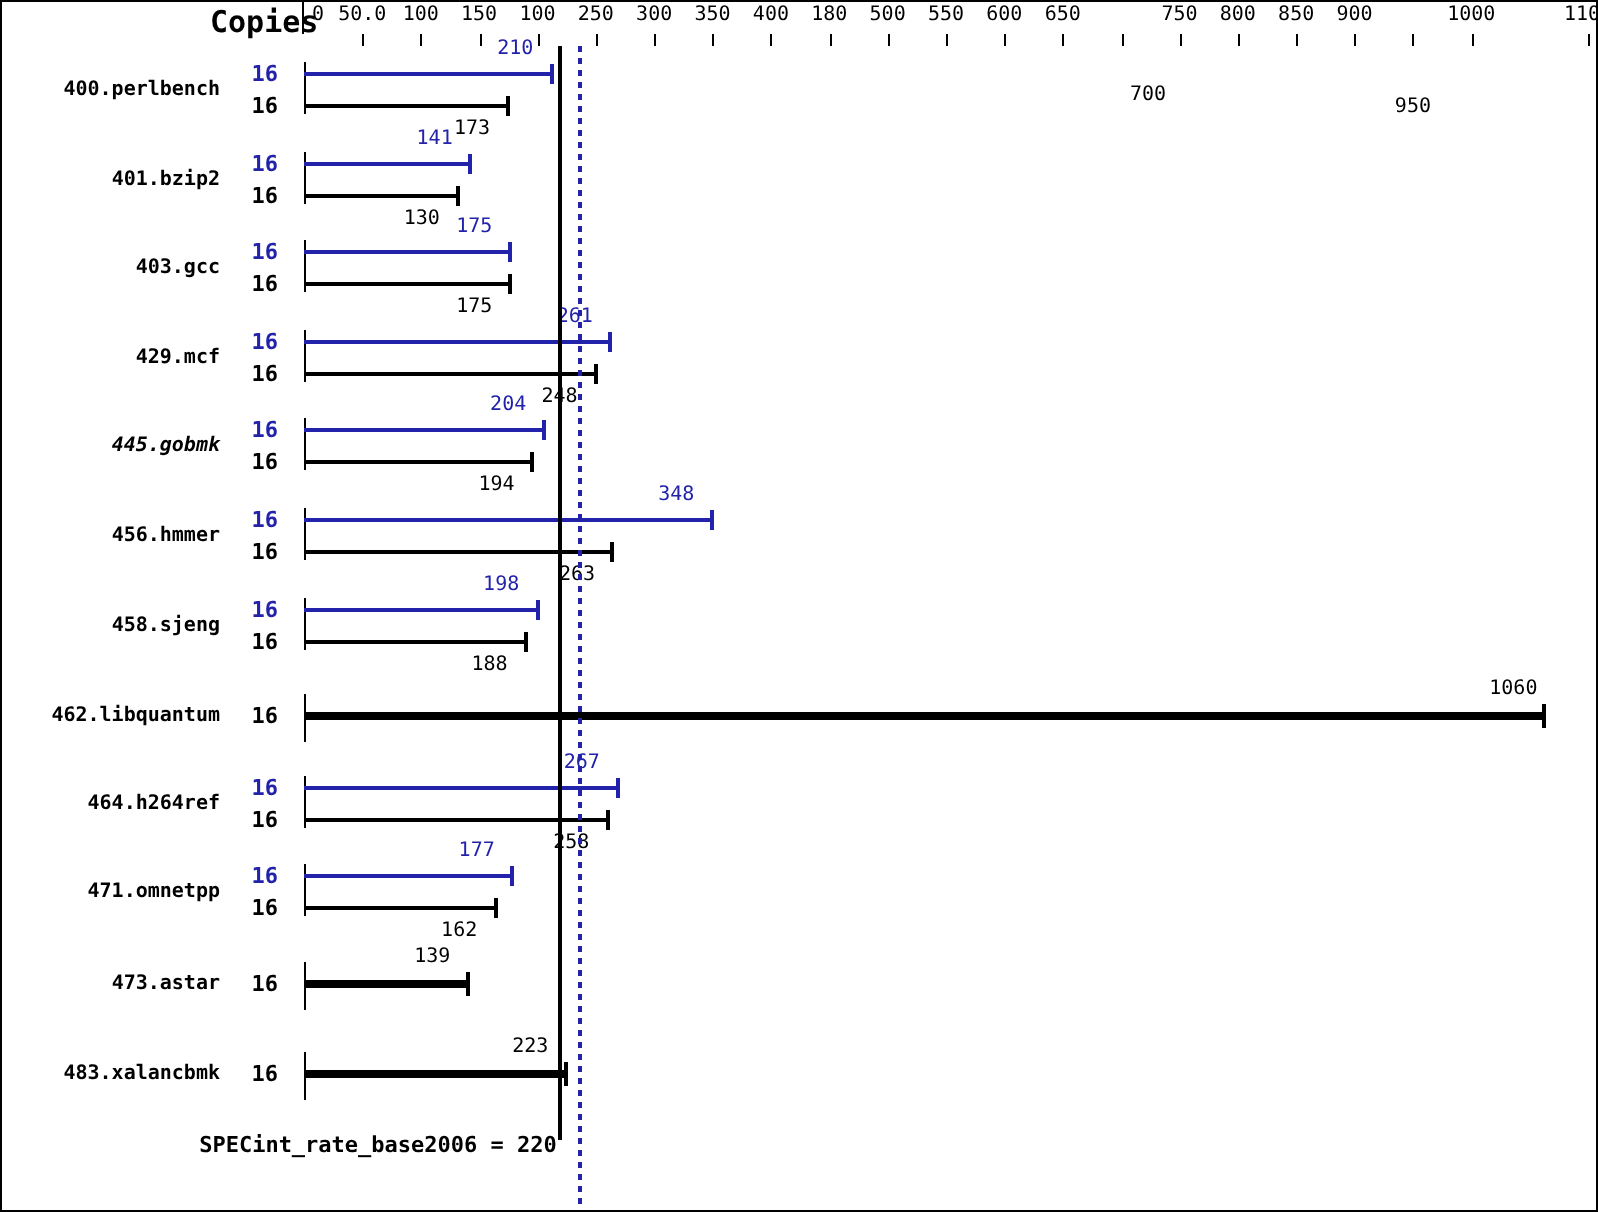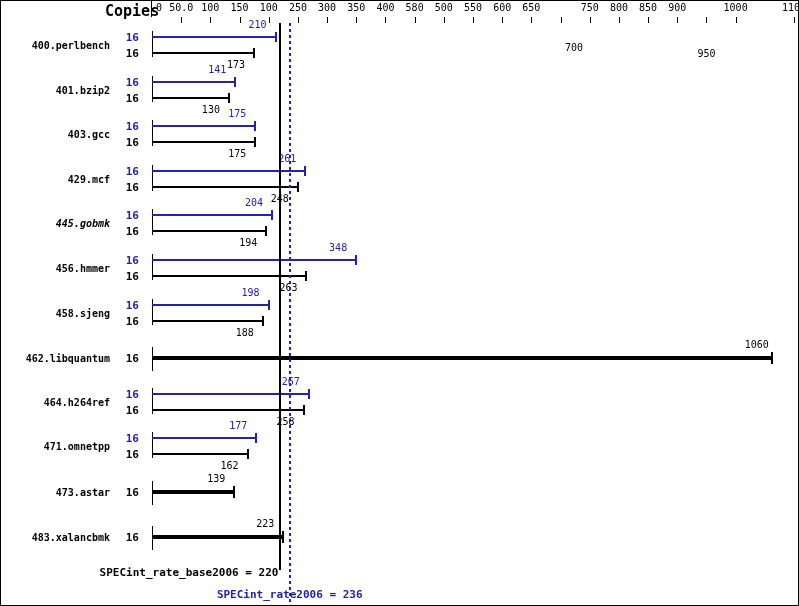--- a/index.html
+++ b/index.html
@@ -145,21 +145,21 @@
       <div class="tick-label" style="left: 267.727px;">100</div>
       <div class="tick-mark" style="left: 267.727px; top: 16px; height: 6px;"></div>
       <div class="tick-label" style="left: 296.909px;">250</div>
       <div class="tick-mark" style="left: 296.909px; top: 16px; height: 6px;"></div>
       <div class="tick-label" style="left: 326.091px;">300</div>
       <div class="tick-mark" style="left: 326.091px; top: 16px; height: 6px;"></div>
       <div class="tick-label" style="left: 355.273px;">350</div>
       <div class="tick-mark" style="left: 355.273px; top: 16px; height: 6px;"></div>
       <div class="tick-label" style="left: 384.455px;">400</div>
       <div class="tick-mark" style="left: 384.455px; top: 16px; height: 6px;"></div>
-      <div class="tick-label" style="left: 413.636px;">580</div>
+      <div class="tick-label" style="left: 413.636px;">180</div>
       <div class="tick-mark" style="left: 413.636px; top: 16px; height: 6px;"></div>
       <div class="tick-label" style="left: 442.818px;">500</div>
       <div class="tick-mark" style="left: 442.818px; top: 16px; height: 6px;"></div>
       <div class="tick-label" style="left: 472px;">550</div>
       <div class="tick-mark" style="left: 472px; top: 16px; height: 6px;"></div>
       <div class="tick-label" style="left: 501.182px;">600</div>
       <div class="tick-mark" style="left: 501.182px; top: 16px; height: 6px;"></div>
       <div class="tick-label" style="left: 530.364px;">650</div>
       <div class="tick-mark" style="left: 530.364px; top: 16px; height: 6px;"></div>
       <div class="tick-label" style="left: 573px; margin-top: 40px;">700</div>
@@ -289,15 +289,14 @@
       <div class="cap base" style="left: 281.151px; top: 529.6px; height: 12px;"></div>
       <div class="val-label base" style="left: 255.151px; top: 516.6px;">223</div>
     </div>
 
   <div id="copies-header" style="left: 104px; top: 1px;">Copies</div>
 
   <div id="base-line" style="left: 278.4px; top: 22px; height: 547.2px;"></div>
   <div id="peak-line" style="left: 287.738px; top: 22px; height: 579.2px;"></div>
 
   <div id="base-summary" style="left: 95px; top: 565.2px; width: 182.4px;">SPECint_rate_base2006 = 220</div>
-  <div id="peak-summary" style="left: 0px; top: 587.2px; width: 577.476px;">SPECint_rate2006 = 236</div>
 
 </div>
 
 </body></html>

